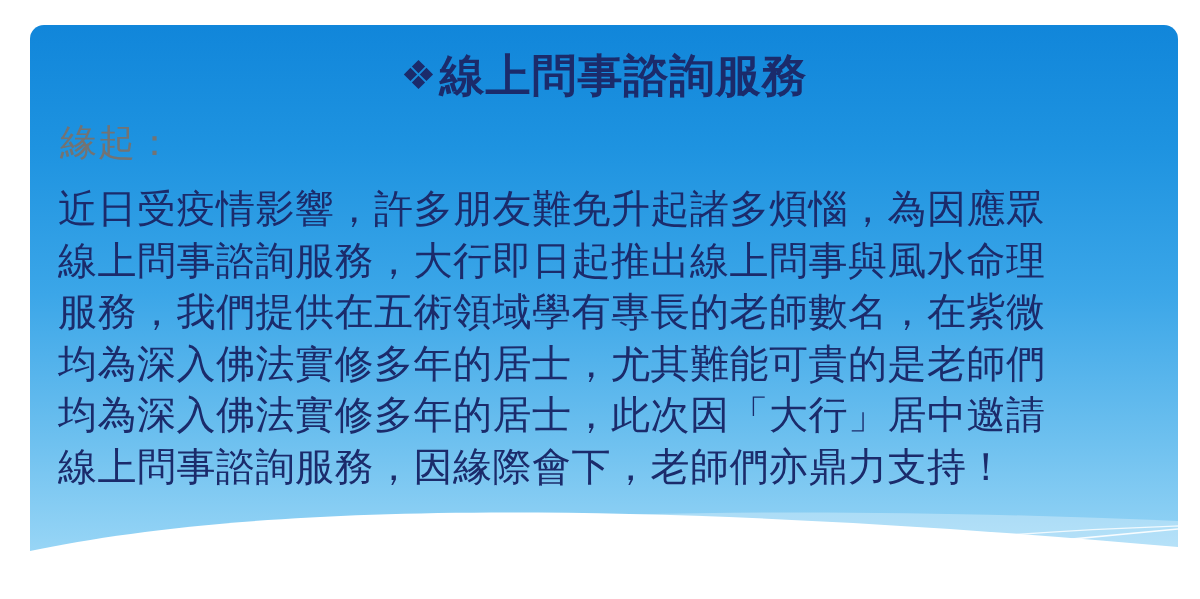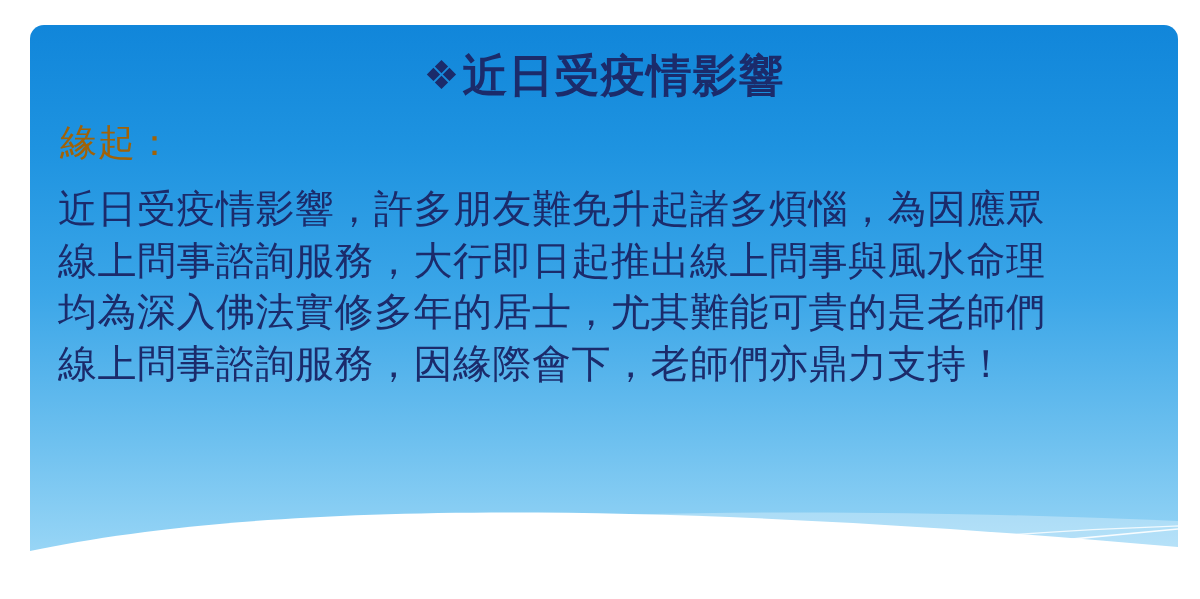--- a/index.html
+++ b/index.html
@@ -75,21 +75,21 @@
   #title .bullet {
     font-size: 40px;
     vertical-align: 2px;
     margin-right: 2px;
   }
 
   #lede {
     position: absolute;
     left: 30px;
     top: 97px;
-    color: #a16207;
+    color: #737373;
     font-size: 37px;
     line-height: 1.15;
     letter-spacing: 1px;
   }
 
   #body {
     position: absolute;
     left: 28px;
     top: 158px;
     width: 1096px;
@@ -120,25 +120,27 @@
 
       <path d="M600,102 L1148,150" stroke="#ffffff" stroke-width="1.6" fill="none" opacity="0.9"></path>
       <path d="M600,156 L1148,104" stroke="#ffffff" stroke-width="1.6" fill="none" opacity="0.9"></path>
       <path d="M980,110 C1060,104 1120,102 1148,101" stroke="#ffffff" stroke-width="1.4" fill="none" opacity="0.8"></path>
     </svg>
 
   </div>
 
   <div id="content">
 
-    <div id="title"><span class="bullet">❖</span><span>近日受疫情影響</span></div>
+    <div id="title"><span class="bullet">❖</span><span>線上問事諮詢服務</span></div>
 
     <div id="lede">緣起：</div>
 
     <div id="body">
       <span class="ln">近日受疫情影響，許多朋友難免升起諸多煩惱，為因應眾</span>
       <span class="ln">線上問事諮詢服務，大行即日起推出線上問事與風水命理</span>
+      <span class="ln">服務，我們提供在五術領域學有專長的老師數名，在紫微</span>
       <span class="ln">均為深入佛法實修多年的居士，尤其難能可貴的是老師們</span>
+      <span class="ln">均為深入佛法實修多年的居士，此次因「大行」居中邀請</span>
       <span class="ln">線上問事諮詢服務，因緣際會下，老師們亦鼎力支持！</span>
     </div>
 
   </div>
 </div>
 
 </body></html>

